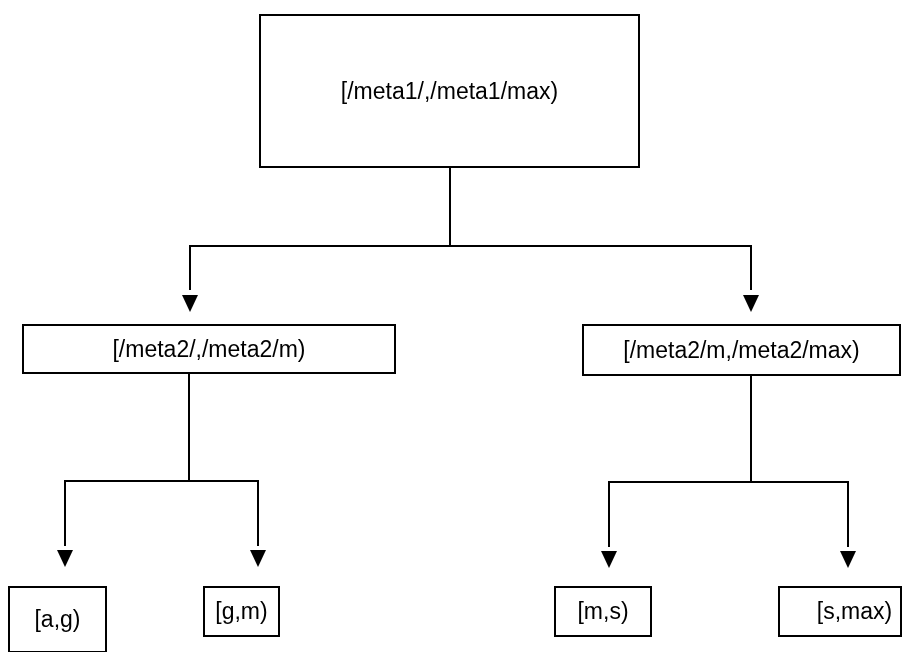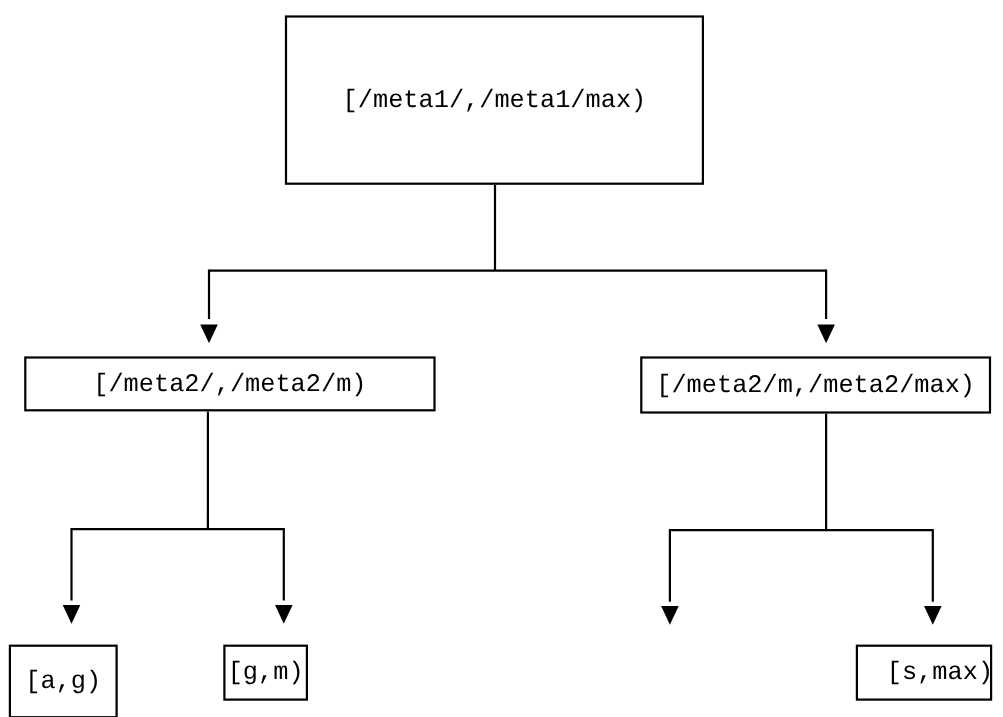--- a/index.html
+++ b/index.html
@@ -5,21 +5,21 @@
   html, body {
     margin: 0;
     padding: 0;
     background: #ffffff;
   }
   .canvas {
     position: relative;
     width: 912px;
     height: 652px;
     background: #ffffff;
-    font-family: Liberation Mono, monospace;
+    font-family: Liberation Sans, sans-serif;
     overflow: hidden;
     text-align: right;
   }
   .connectors {
     position: absolute;
     left: 0;
     top: 0;
     width: 912px;
     height: 652px;
   }
@@ -101,18 +101,21 @@
   </div>
 
   <div class="node node-ag">
     <span>[a,g)</span>
   </div>
 
   <div class="node node-gm">
     <span>[g,m)</span>
   </div>
 
+  <div class="node node-ms">
+    <span>[m,s)</span>
+  </div>
 
   <div class="node node-smax">
     <span>[s,max)</span>
   </div>
 
 </div>
 
 </body></html>

